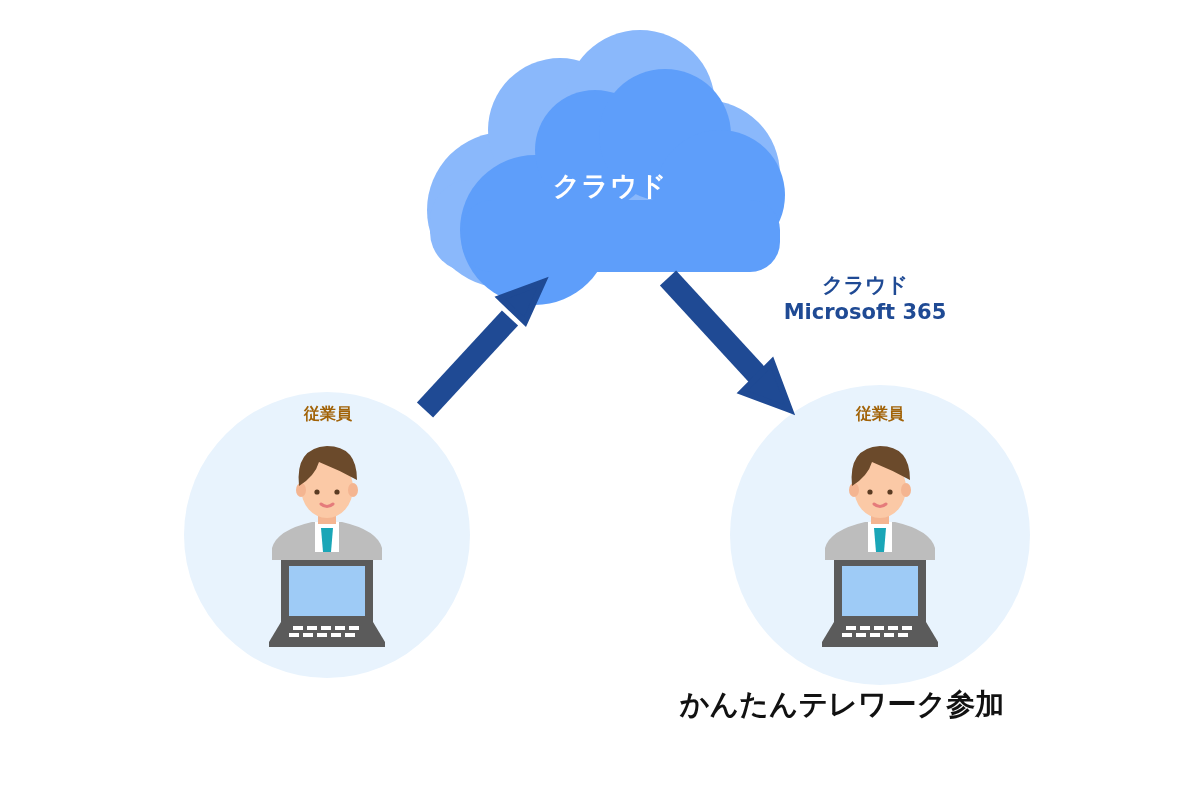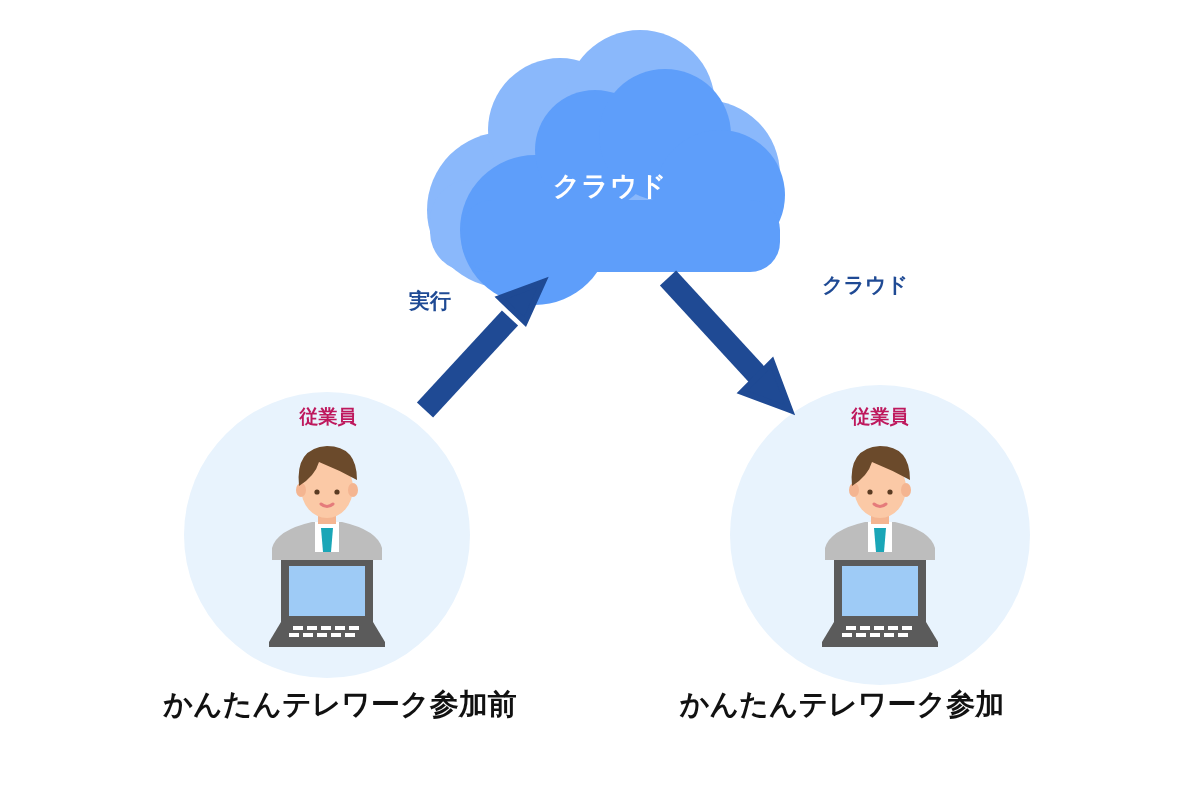--- a/index.html
+++ b/index.html
@@ -45,22 +45,22 @@
       left: 330px;
       top: 288px;
       width: 200px;
     }
     .label-right {
       left: 755px;
       top: 272px;
       width: 220px;
     }
     .employee-label {
-      font-size: 19px;
-      color: #be185d;
+      font-size: 16px;
+      color: #a16207;
       width: 140px;
     }
     .emp-left { left: 258px; top: 404px; }
     .emp-right { left: 810px; top: 404px; }
     .bottom-label {
       font-size: 29px;
       color: #111111;
       line-height: 42px;
     }
     .bottom-left {
@@ -171,29 +171,28 @@
           <rect x="-10" y="633" width="10" height="4"></rect>
           <rect x="4" y="633" width="10" height="4"></rect>
           <rect x="18" y="633" width="10" height="4"></rect>
       </g>
     </g>
   </svg>
 
   <div class="txt cloud-label">クラウド</div>
 
   <div class="txt arrow-label label-left">
-    <div>実行</div>
   </div>
 
   <div class="txt arrow-label label-right">
     <div>クラウド</div>
+    <div>Microsoft 365</div>
   </div>
 
   <div class="txt employee-label emp-left">従業員</div>
   <div class="txt employee-label emp-right">従業員</div>
 
   <div class="txt bottom-label bottom-left">
-    <div>かんたんテレワーク参加前</div>
   </div>
   <div class="txt bottom-label bottom-right">
     <div>かんたんテレワーク参加</div>
   </div>
 </div>
 
 </body></html>

